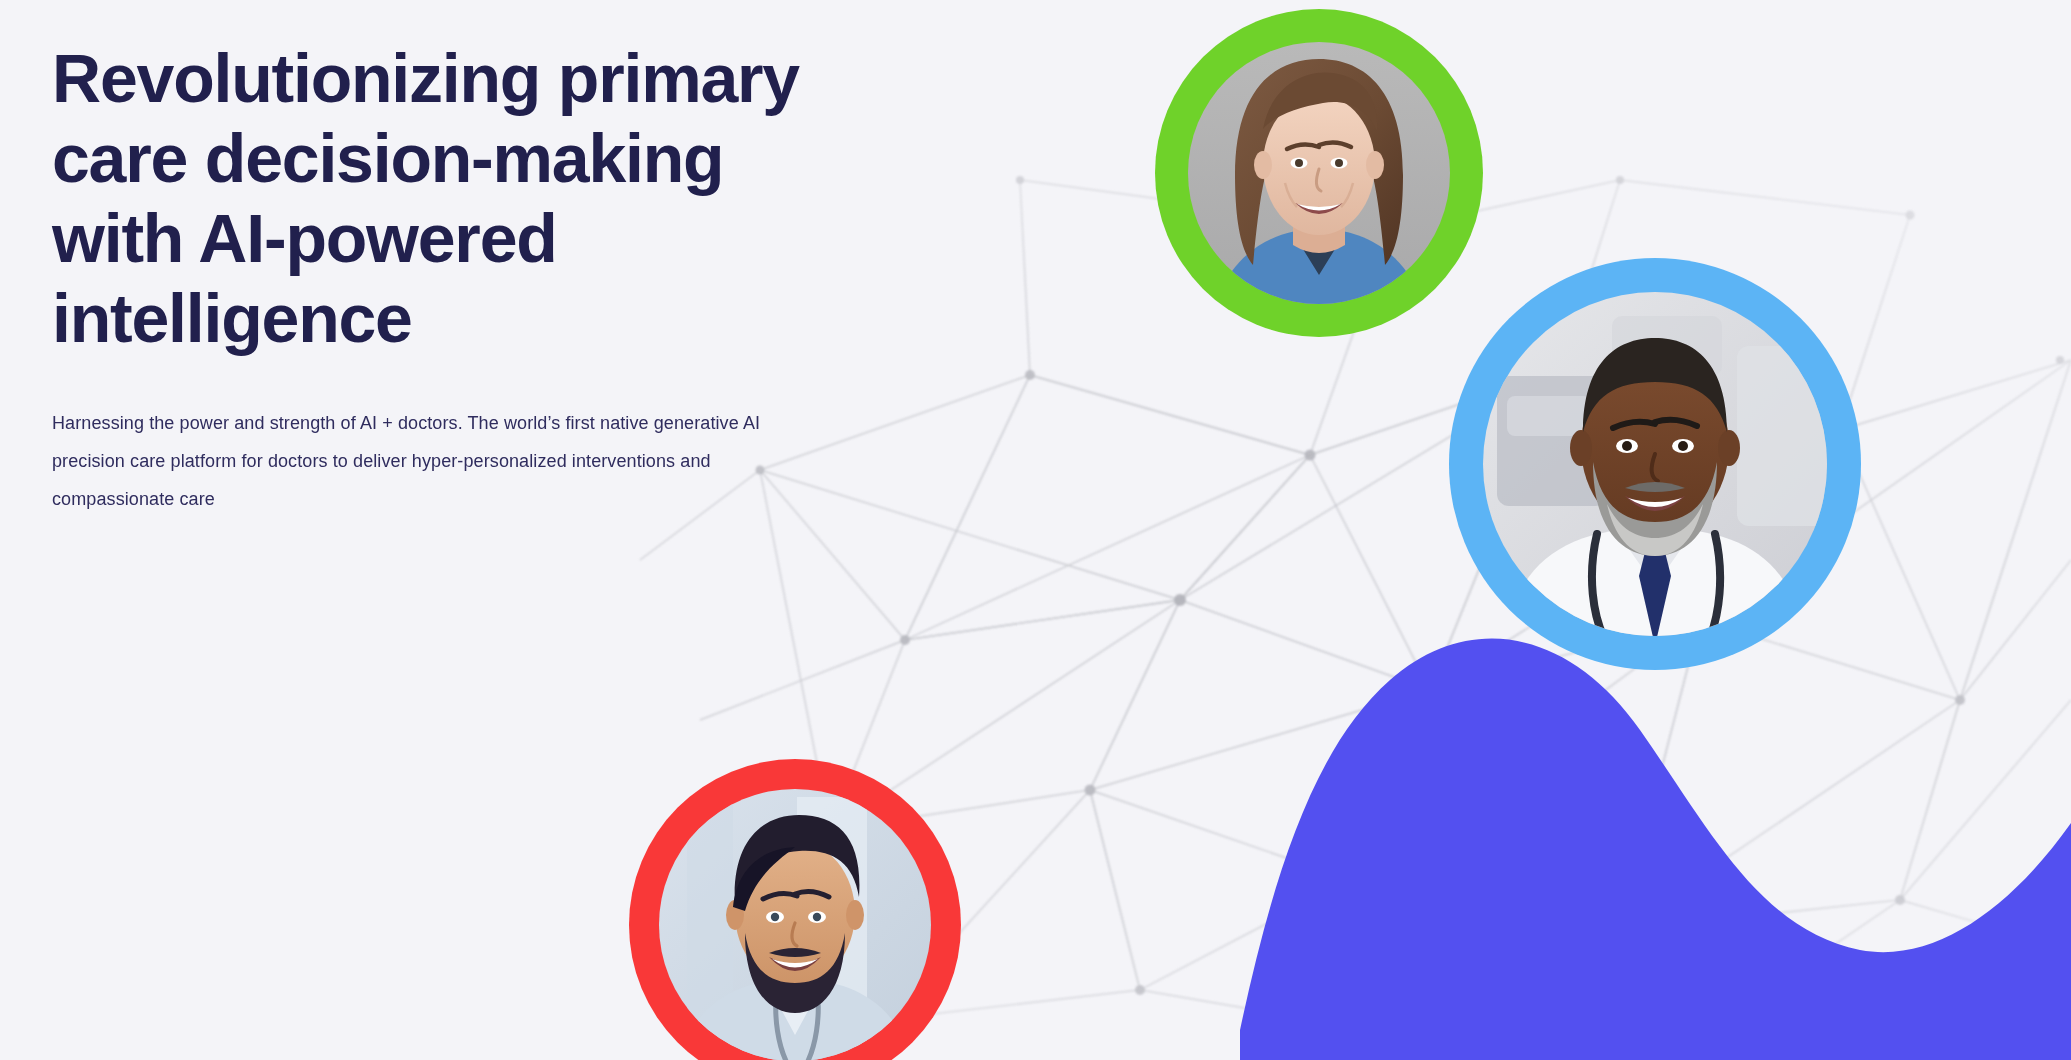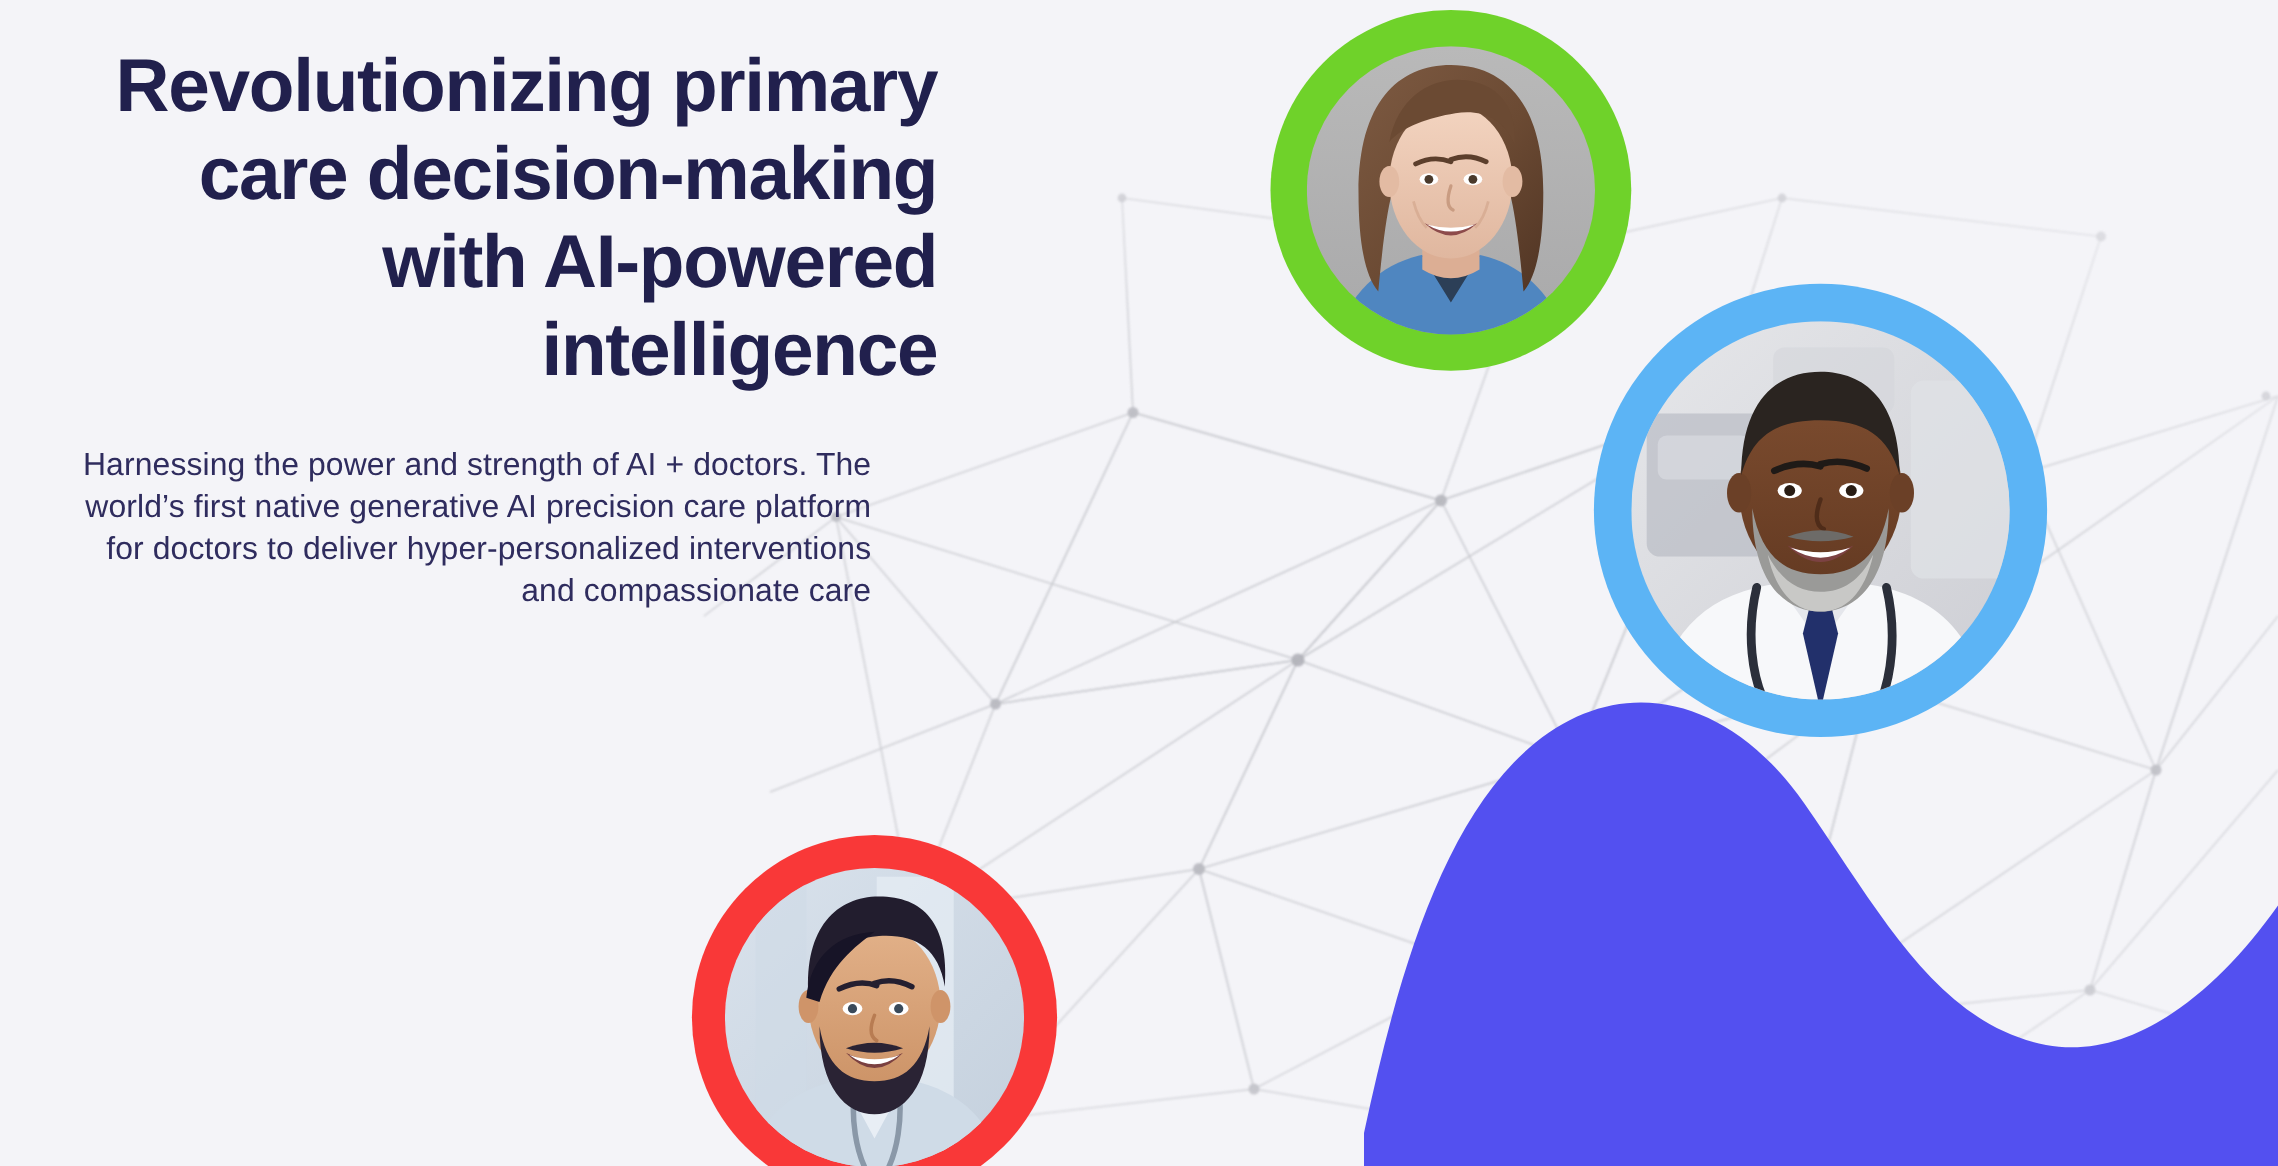--- a/index.html
+++ b/index.html
@@ -6,21 +6,20 @@
   html, body {
     width:2071px; height:1060px;
     overflow:hidden;
     font-family:"Liberation Sans", sans-serif;
   }
   #stage {
     position:relative;
     width:2071px; height:1060px;
     background:#f4f4f8;
     overflow:hidden;
-    text-align:right;
   }
 
   
   #mesh {
     position:absolute;
     inset:0;
     z-index:0;
     pointer-events:none;
   }
 
@@ -43,21 +42,21 @@
   #headline {
     font-size:68px;
     line-height:80px;
     font-weight:700;
     letter-spacing:-1.2px;
     color:#21204d;
     white-space:pre-line;
   }
   #subcopy {
     margin-top:46px;
-    font-size:29px;
+    font-size:18px;
     line-height:38px;
     font-weight:400;
     letter-spacing:0.1px;
     color:#2f2c5e;
     white-space:pre-line;
     max-width:740px;
   }
 
   
   .avatar {

